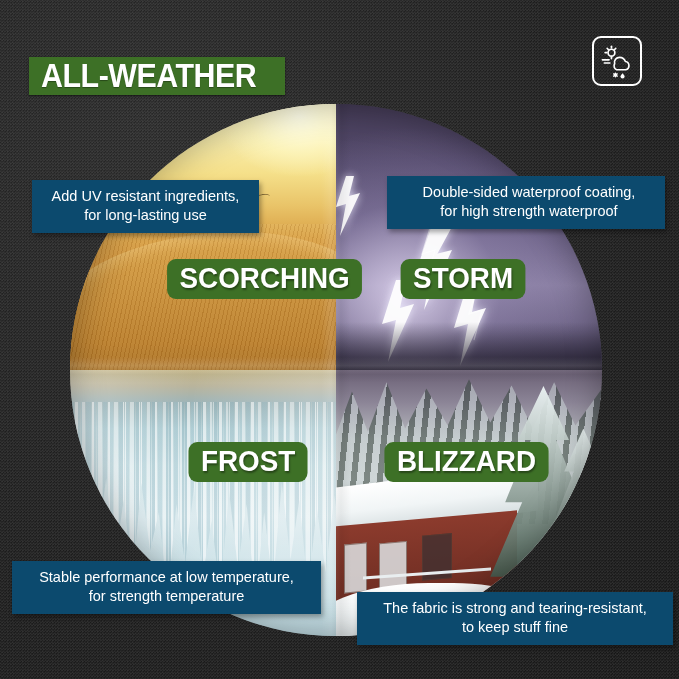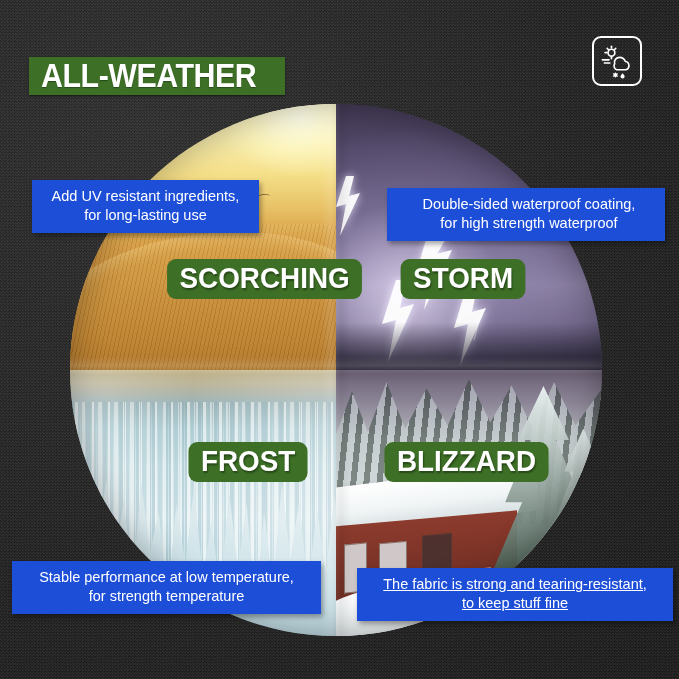--- a/index.html
+++ b/index.html
@@ -275,33 +275,33 @@
     transform: scaleX(.96);
   }
   #pill-scorching { left: 163px; top: 259px; }
   #pill-storm     { left: 398px; top: 259px; }
   #pill-frost     { left: 186px; top: 442px; }
   #pill-blizzard  { left: 381px; top: 442px; }
 
   
   .callout {
     position: absolute;
-    background: #1d4ed8;
+    background: #0c4a6e;
     color: #ffffff;
     font-size: 14.5px;
     line-height: 1.32;
     padding: 7px 12px 8px 12px;
     text-align: center;
     box-shadow: 2px 3px 5px rgba(0,0,0,.35);
     white-space: pre-line;
   }
   #callout-uv        { left: 32px;  top: 180px; width: 203px; }
-  #callout-water     { left: 387px; top: 188px; width: 248px; padding-left: 18px; }
+  #callout-water     { left: 387px; top: 176px; width: 248px; padding-left: 18px; }
   #callout-lowtemp   { left: 12px;  top: 561px; width: 285px; }
-  #callout-tearing   { left: 357px; top: 568px; width: 292px; text-decoration: underline; }
+  #callout-tearing   { left: 357px; top: 592px; width: 292px; }
 </style>
 </head>
 <body>
 
 <div id="page">
 
   <div id="bg-texture"></div>
 
   <div id="header">
     <div id="header-green">

